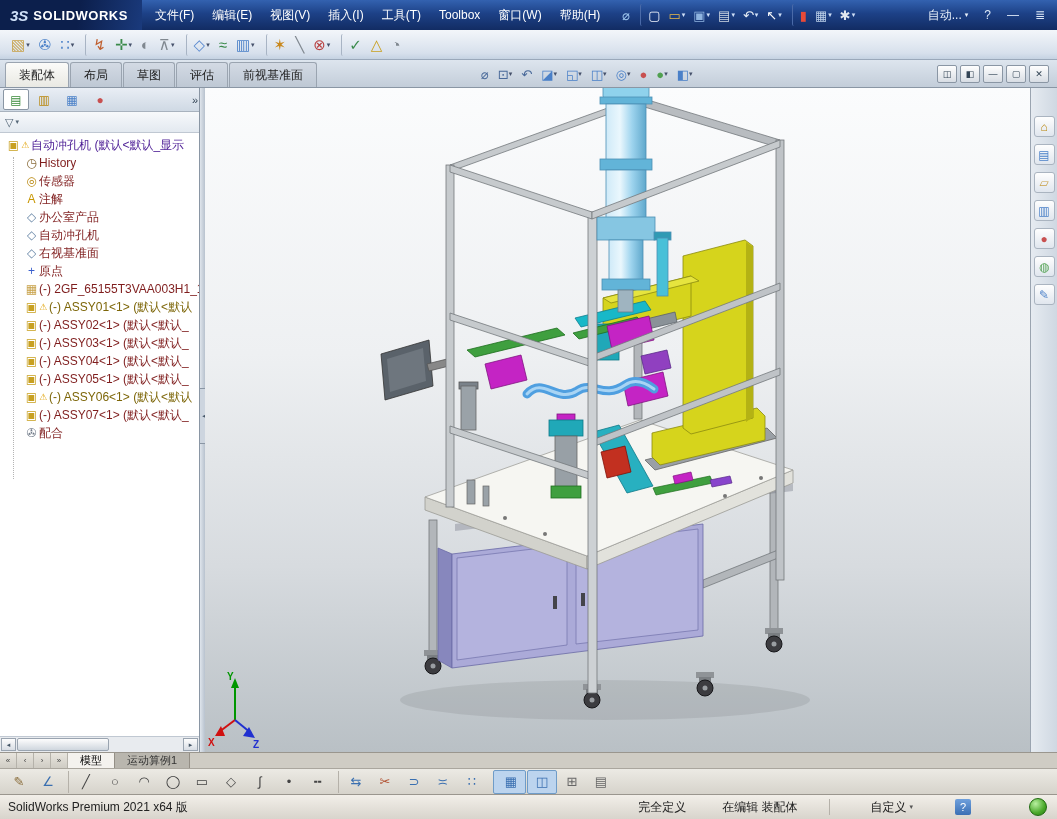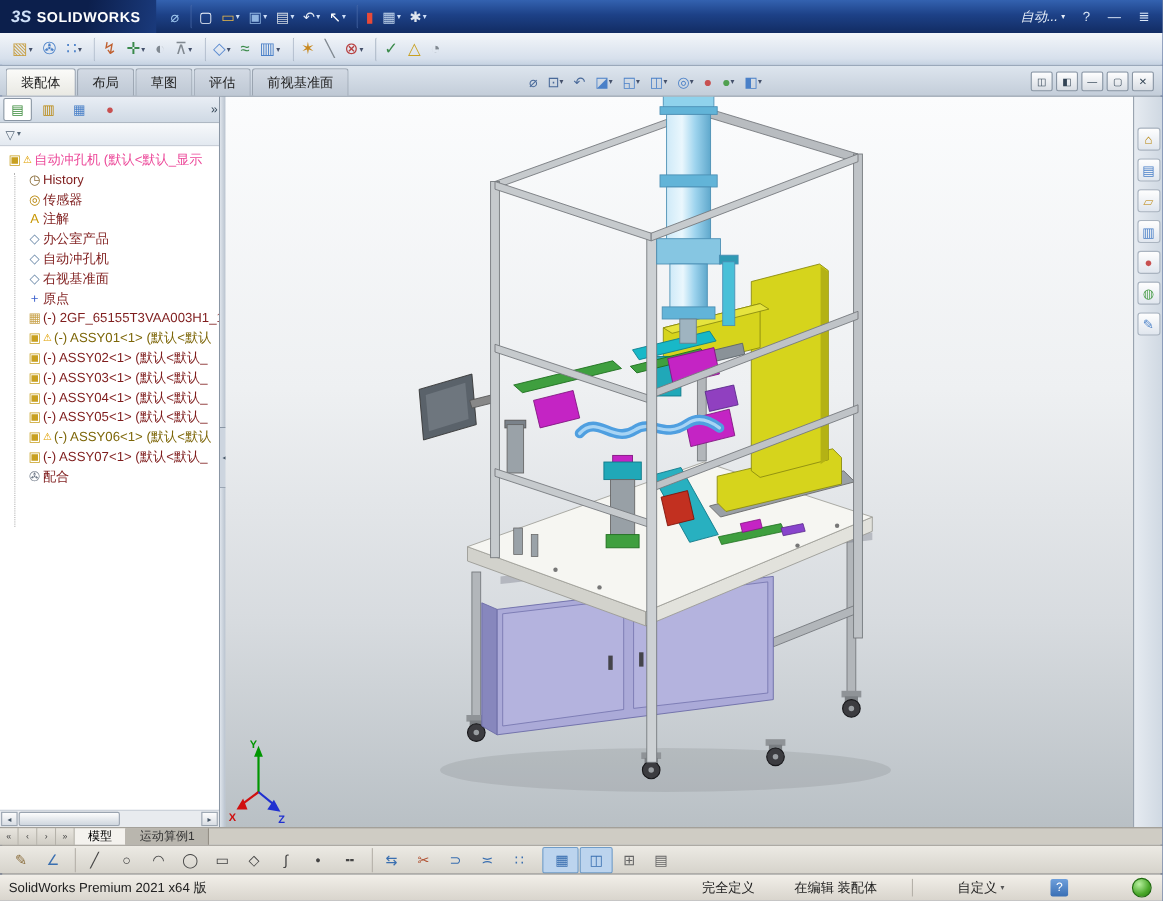--- a/index.html
+++ b/index.html
@@ -14,21 +14,21 @@
   .logo-mark{font-style:italic;font-weight:bold;font-size:15px;color:#cfe0f8;}
   .logo-text{font-weight:bold;font-size:13px;letter-spacing:.5px;}
   .menubar{display:flex;height:100%;align-items:center;margin-left:4px;}
   .menu-item{padding:0 9px;font-size:12px;line-height:30px;cursor:default;white-space:nowrap;}
   .qat{display:flex;align-items:center;gap:2px;margin-left:10px;}
   .tbi{display:inline-flex;align-items:center;height:22px;padding:0 3px;border-radius:2px;cursor:default;}
   .tbi .g{font-size:13px;line-height:1;}
   .titlebar .tbi .dd{font-size:7px;color:#cfe0f8;margin-left:1px;}
   .titlebar .tbi.sep{border-left:1px solid #4a6aa8;margin-left:5px;padding-left:7px;}
   .tb-right{margin-left:auto;display:flex;align-items:center;gap:16px;padding-right:12px;}
-  .search-scope{font-size:12px;color:#e8f0fa;display:flex;align-items:center;gap:3px;font-style:italic;}
+  .search-scope{font-size:12px;color:#e8f0fa;display:flex;align-items:center;gap:3px;}
   .search-scope .dd{font-size:7px;}
   .tb-mini{font-size:12px;color:#dce8f8;}
   
   .toolbar2{position:absolute;top:30px;left:0;width:100%;height:30px;box-sizing:border-box;display:flex;align-items:center;
             padding-left:8px;gap:3px;border-bottom:1px solid #9aa8ba;
             background:linear-gradient(#f3f6fa,#d7e0ec 80%,#c5d2e2);}
   .toolbar2 .tbi{height:24px;}
   .toolbar2 .tbi .g{font-size:15px;}
   .toolbar2 .tbi .dd{font-size:7px;color:#44506a;margin-left:1px;}
   .toolbar2 .tbi.sep{border-left:1px solid #a8b4c4;margin-left:5px;padding-left:7px;height:22px;}
@@ -119,20 +119,31 @@
 </head>
 <body>
 
 <div id="app">
 
   <div class="titlebar">
     <div class="logo">
       <span class="logo-mark">3S</span>
       <span class="logo-text">SOLIDWORKS</span>
     </div>
+    <nav class="menubar">
+
+    <span class="menu-item">文件(F)</span>
+        <span class="menu-item">编辑(E)</span>
+        <span class="menu-item">视图(V)</span>
+        <span class="menu-item">插入(I)</span>
+        <span class="menu-item">工具(T)</span>
+        <span class="menu-item">Toolbox</span>
+        <span class="menu-item">窗口(W)</span>
+        <span class="menu-item">帮助(H)</span>
+      </nav>
     <div class="qat">
 
     <span class="tbi">
           <span class="g" style="color: rgb(159, 200, 240);">⌀</span>
 
         </span>
         <span class="tbi sep">
           <span class="g" style="color: rgb(238, 243, 250);">▢</span>
 
         </span>
@@ -327,21 +338,21 @@
         </span>
       </div>
     <div class="filter-row">
       <span>▽</span>
       <span class="dd">▾</span>
     </div>
     <div class="tree">
       <div class="trow root">
         <span class="ticon" style="color: rgb(200, 160, 32);">▣</span>
         <span class="twarn">⚠</span>
-        <span class="tlabel" style="color: #ec4899;">自动冲孔机 (默认&lt;默认_显示</span>
+        <span class="tlabel" style="color: #4c1d95;">自动冲孔机 (默认&lt;默认_显示</span>
       </div>
       <div>
 
       <div class="trow">
             <span class="ticon" style="color: rgb(138, 109, 59);">◷</span>
 
             <span class="tlabel">History</span>
           </div>
           <div class="trow">
             <span class="ticon" style="color: rgb(184, 134, 11);">◎</span>

